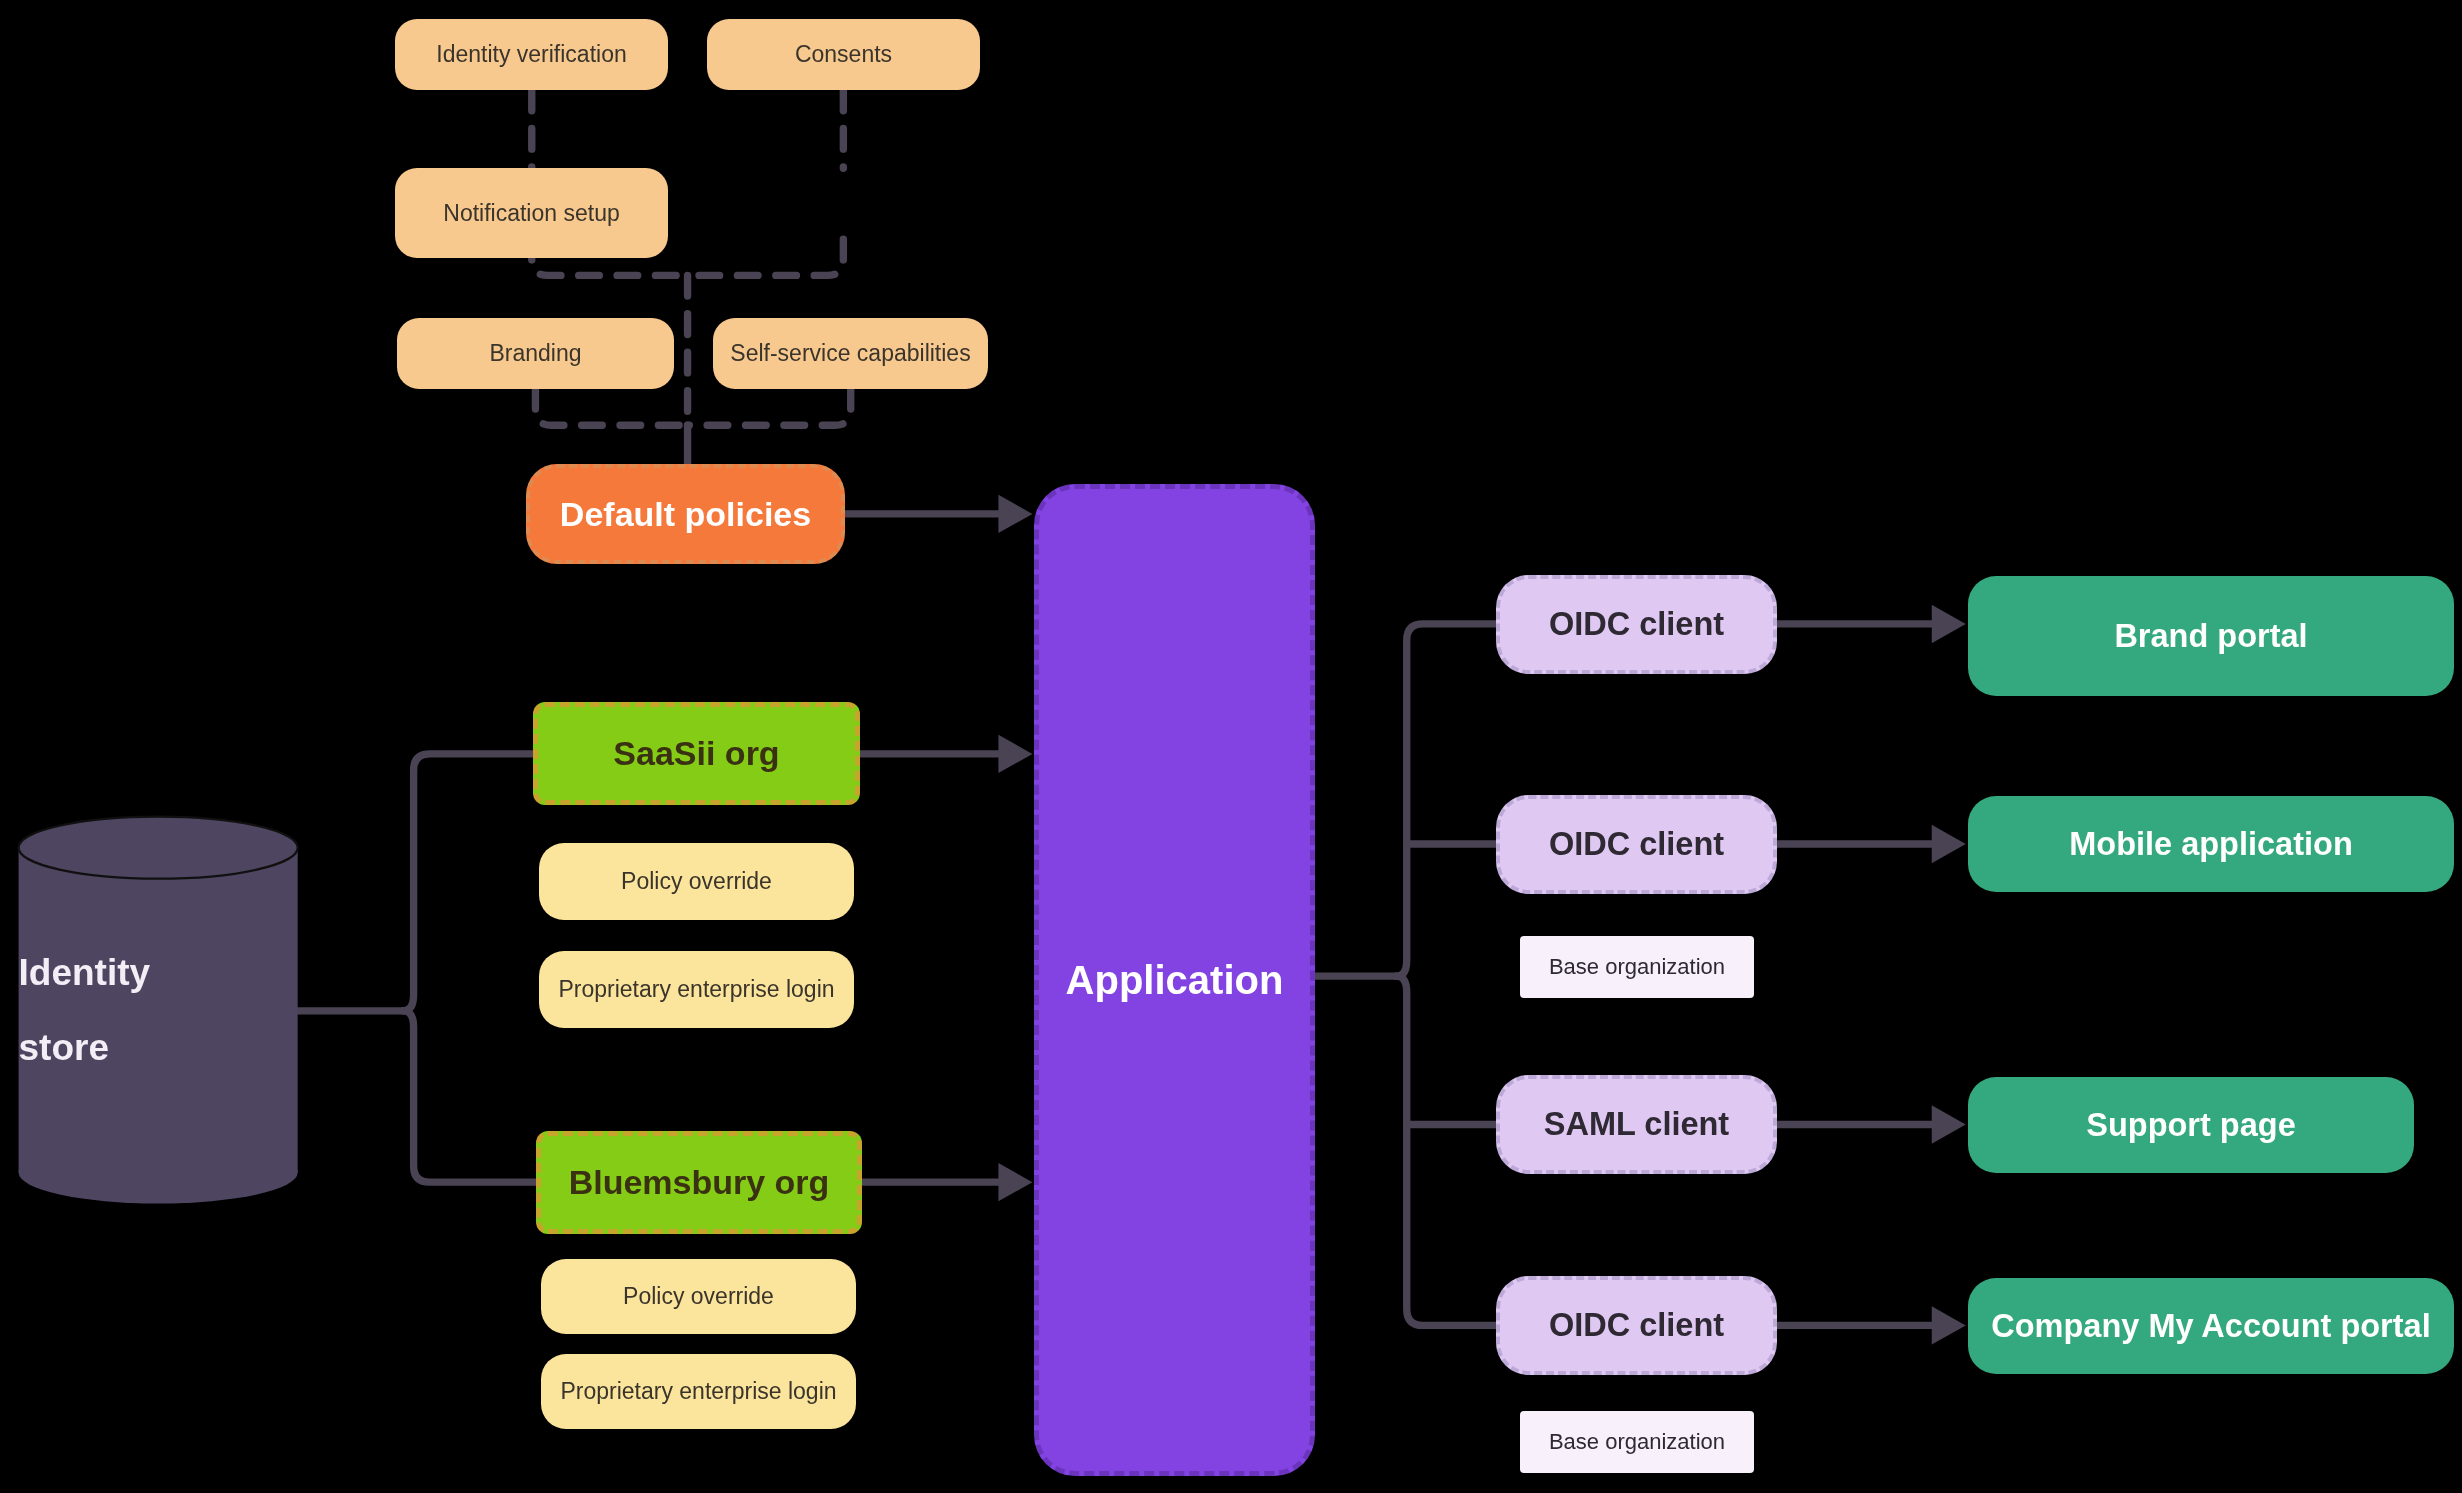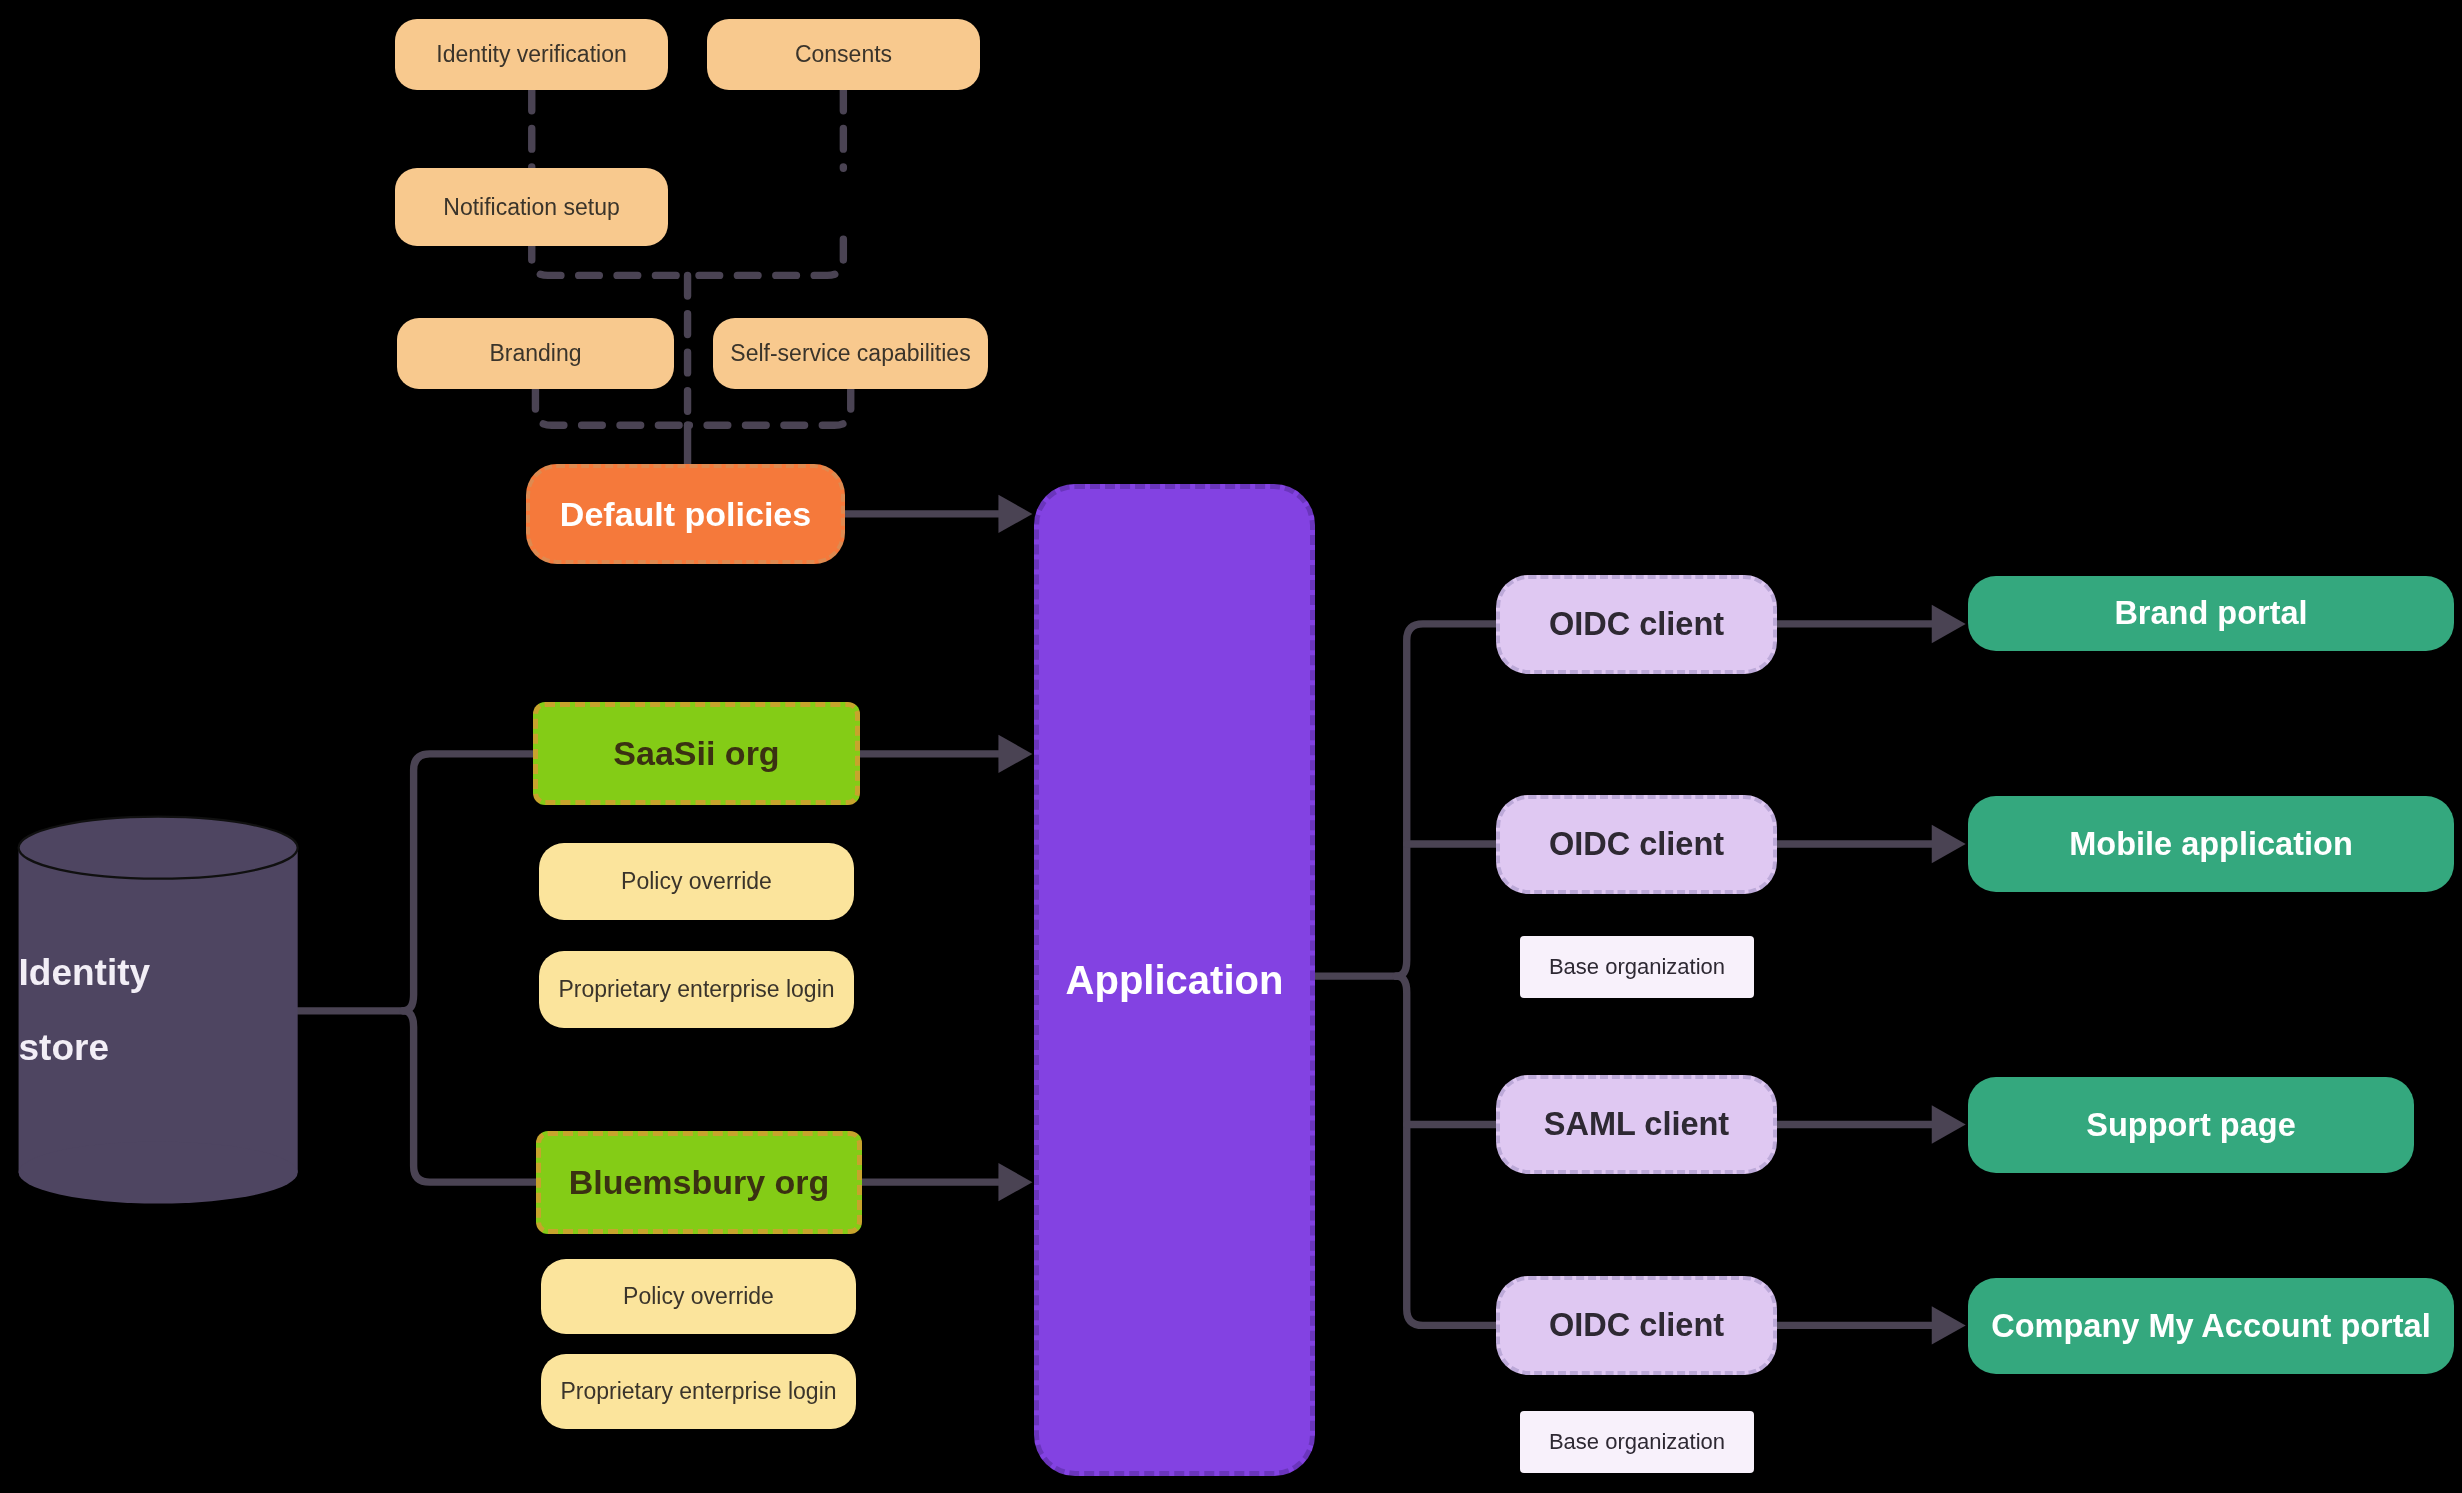--- a/index.html
+++ b/index.html
@@ -102,21 +102,21 @@
 
     <g>
       <rect x="25" y="1148" width="378" height="440" fill="#4E4561"></rect>
       <ellipse cx="214" cy="1588" rx="189" ry="42" fill="#4E4561"></ellipse>
       <ellipse cx="214" cy="1148" rx="189" ry="42" fill="#4E4561" stroke="#101010" stroke-width="3"></ellipse>
     </g>
   </svg>
 
   <div class="box peach" style="left:395px;top:19px;width:273px;height:71px;">Identity verification</div>
   <div class="box peach" style="left:707px;top:19px;width:273px;height:71px;">Consents</div>
-  <div class="box peach" style="left:395px;top:168px;width:273px;height:78px;">Notification setup</div>
+  <div class="box peach" style="left:395px;top:168px;width:273px;height:90px;">Notification setup</div>
   <div class="box peach" style="left:397px;top:318px;width:277px;height:71px;">Branding</div>
   <div class="box peach" style="left:713px;top:318px;width:275px;height:71px;">Self-service capabilities</div>
 
   <div class="box orange" style="left:526px;top:464px;width:319px;height:100px;">Default policies</div>
 
   <div class="cyl-label" style="left:18.5px;top:935px;width:279px;">
     <div>Identity</div>
     <div>store</div>
   </div>
 
@@ -130,19 +130,19 @@
 
   <div class="box app" style="left:1034px;top:484px;width:281px;height:992px;">Application</div>
 
   <div class="box client" style="left:1496px;top:575px;width:281px;height:99px;">OIDC client</div>
   <div class="box client" style="left:1496px;top:795px;width:281px;height:99px;">OIDC client</div>
   <div class="box baseorg" style="left:1520px;top:936px;width:234px;height:62px;">Base organization</div>
   <div class="box client" style="left:1496px;top:1075px;width:281px;height:99px;">SAML client</div>
   <div class="box client" style="left:1496px;top:1276px;width:281px;height:99px;">OIDC client</div>
   <div class="box baseorg" style="left:1520px;top:1411px;width:234px;height:62px;">Base organization</div>
 
-  <div class="box green" style="left:1968px;top:576px;width:486px;height:75px;">Brand portal</div>
+  <div class="box green" style="left:1968px;top:576px;width:486px;height:120px;">Brand portal</div>
   <div class="box green" style="left:1968px;top:796px;width:486px;height:96px;">Mobile application</div>
   <div class="box green" style="left:1968px;top:1077px;width:446px;height:96px;">Support page</div>
   <div class="box green" style="left:1968px;top:1278px;width:486px;height:96px;">Company My Account portal</div>
 
 </div>
 
 
 </body></html>

